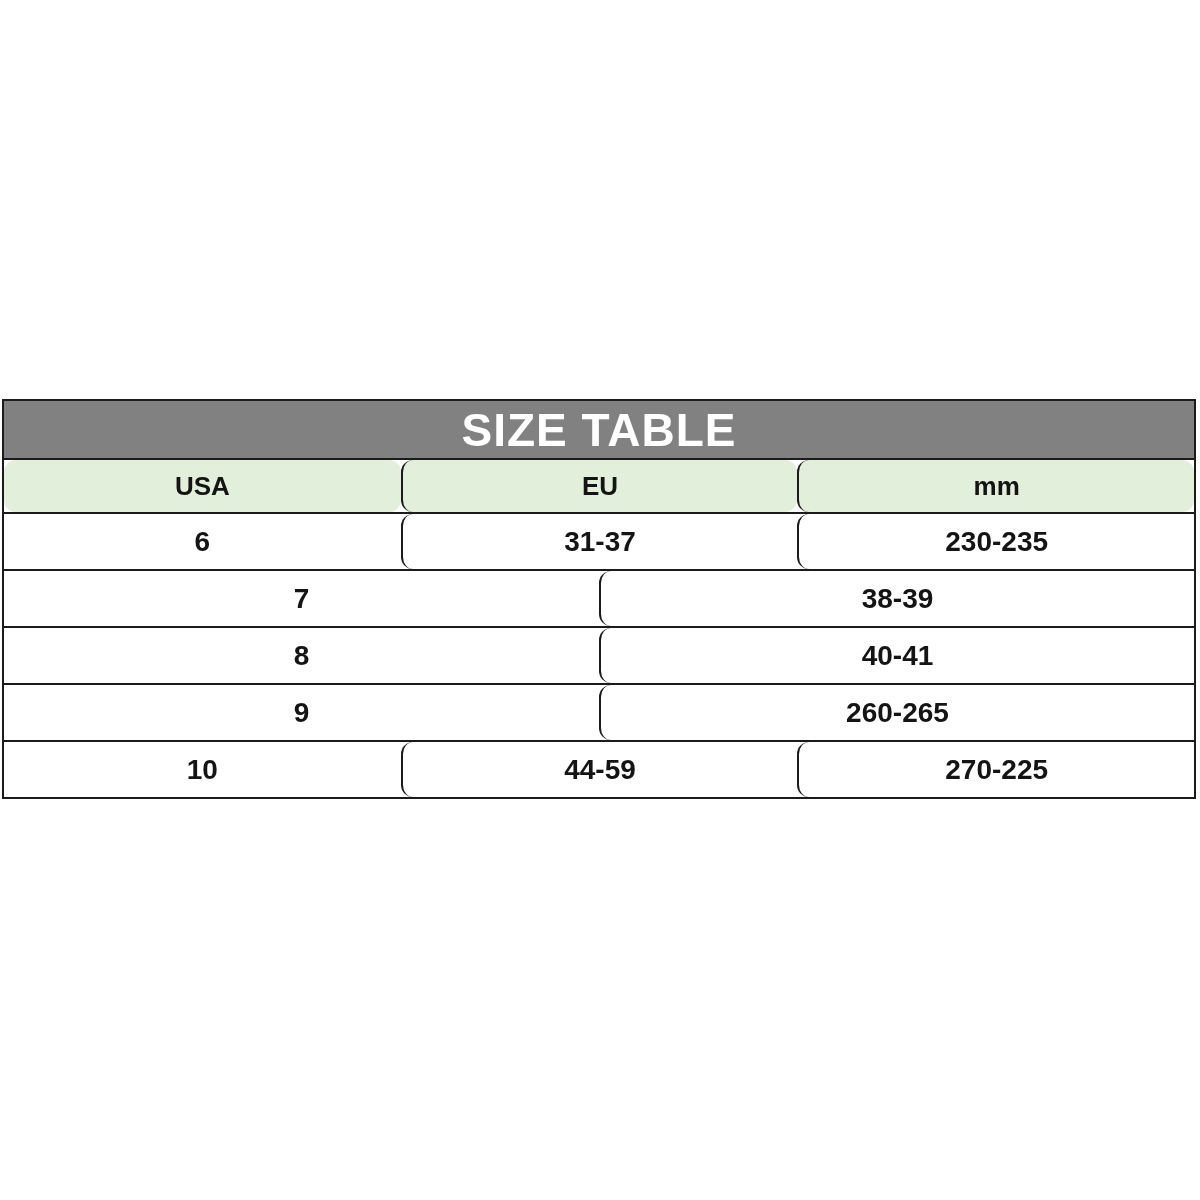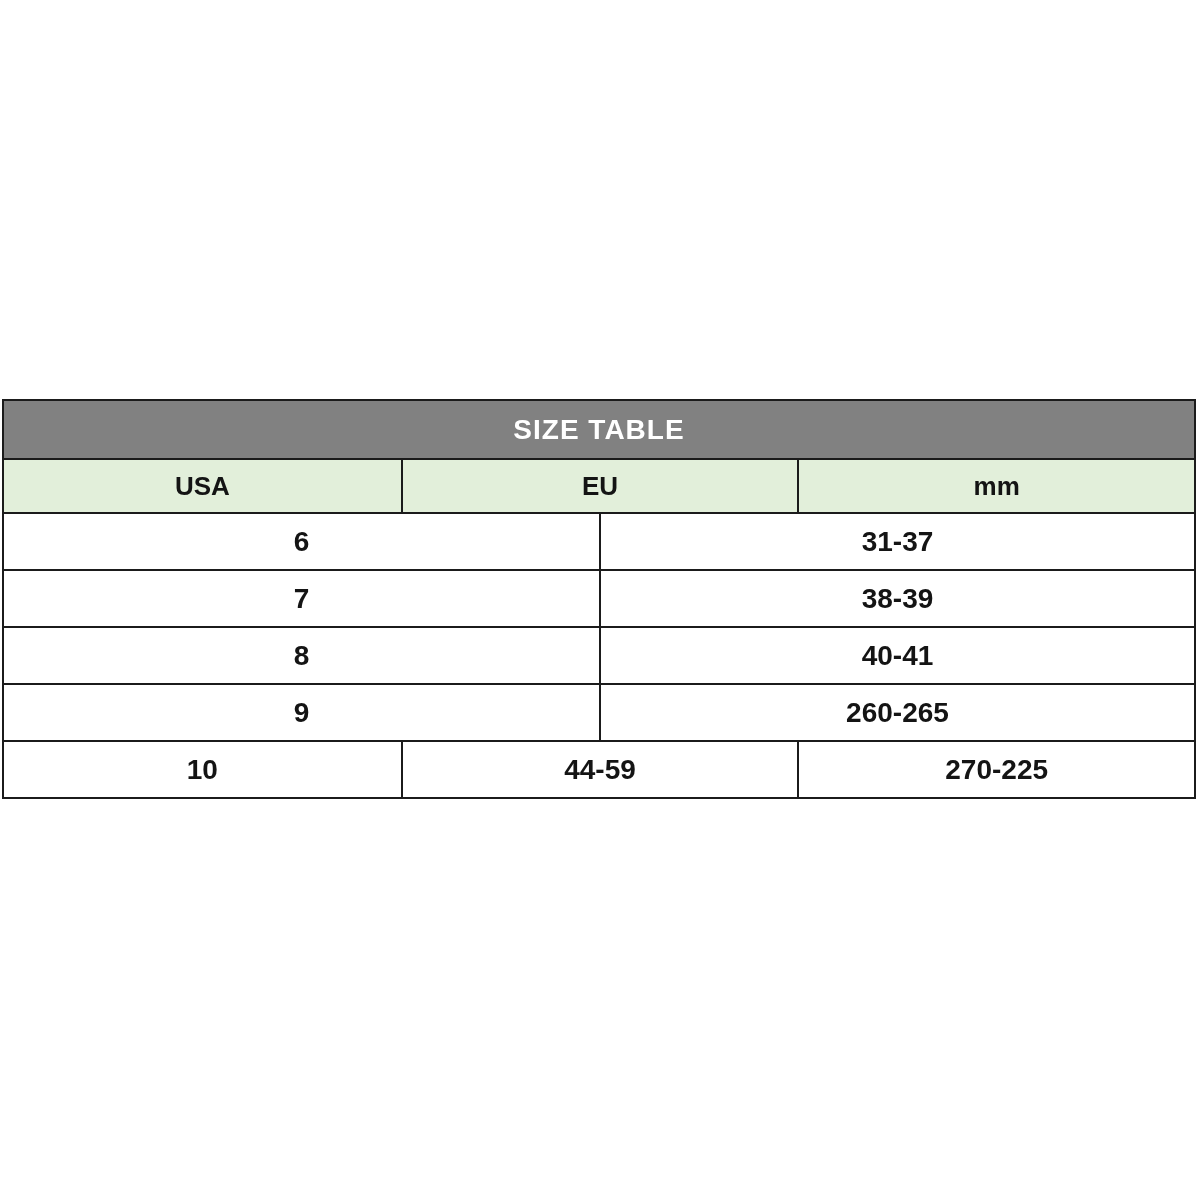--- a/index.html
+++ b/index.html
@@ -27,39 +27,40 @@
   }
   .title-row {
     height: 57px;
     background: #818181;
     display: flex;
     align-items: center;
     justify-content: center;
   }
   .title-text {
     color: #ffffff;
-    font-size: 28px;
+    font-size: 46px;
     font-weight: bold;
     letter-spacing: 1px;
   }
   .row {
     display: flex;
     width: 100%;
     border-top: 2px solid #1b1b1b;
     box-sizing: border-box;
   }
   .cell {
     flex: 1 1 33.333%;
     display: flex;
     align-items: center;
     justify-content: center;
     box-sizing: border-box;
     border-left: 2px solid #1b1b1b;
     font-weight: bold;
     color: #141414;
+    border-radius: 12px;
   }
   .cell:first-child {
     border-left: none;
   }
   .header-row .cell {
     background: #e2efda;
     height: 52px;
     font-size: 26px;
   }
   .data-row .cell {
@@ -80,20 +81,21 @@
 
     <div class="row header-row">
       <div class="cell">USA</div>
       <div class="cell">EU</div>
       <div class="cell">mm</div>
     </div>
 
     <div class="row data-row">
       <div class="cell">6</div>
       <div class="cell">31-37</div>
+      <div class="cell">230-235</div>
     </div>
 
     <div class="row data-row">
       <div class="cell">7</div>
       <div class="cell">38-39</div>
     </div>
 
     <div class="row data-row">
       <div class="cell">8</div>
       <div class="cell">40-41</div>

